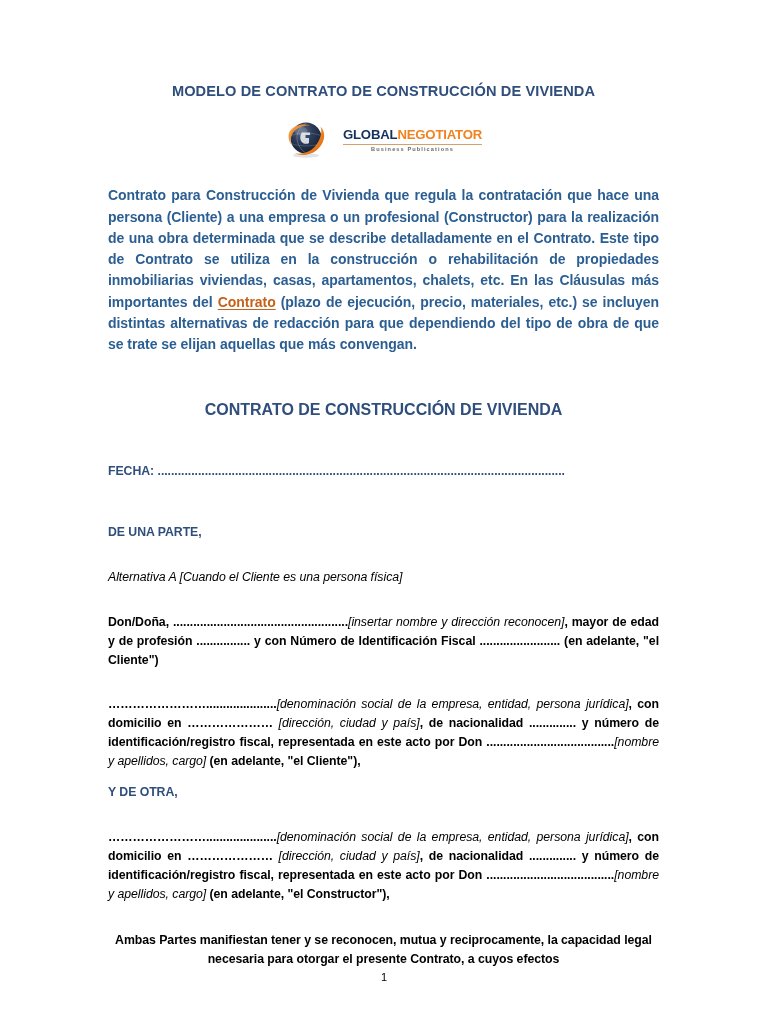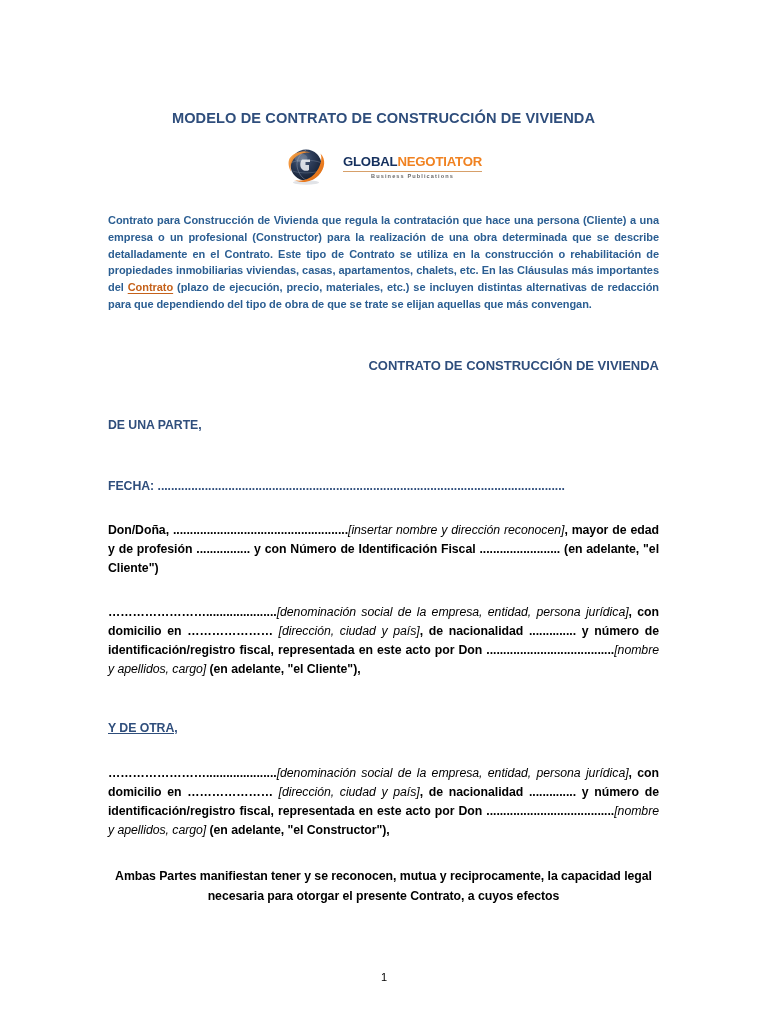--- a/index.html
+++ b/index.html
@@ -34,21 +34,21 @@
   }
 
   
   .doc-title {
     text-align: center;
     font-size: 14.6px;
     font-weight: bold;
     color: #2f4e7c;
     letter-spacing: 0.1px;
     margin: 0;
-    padding-top: 109px;
+    padding-top: 82px;
     line-height: 1.25;
   }
 
   
   .logo-block {
     margin-top: 19px;
     display: flex;
     justify-content: center;
     align-items: center;
   }
@@ -88,38 +88,38 @@
     color: #6a6a6a;
     letter-spacing: 1.1px;
     text-align: center;
     white-space: nowrap;
     font-weight: bold;
   }
 
   
   .intro {
     margin-top: 26px;
-    font-size: 11px;
+    font-size: 14px;
     font-weight: bold;
     color: #2b5e92;
     text-align: justify;
     line-height: 1.52;
     letter-spacing: -0.05px;
   }
   .intro .link {
     color: #c5611a;
     text-decoration: underline;
     text-underline-offset: 2px;
   }
 
   
   .section-title {
     margin-top: 45px;
-    text-align: right;
-    font-size: 13px;
+    text-align: center;
+    font-size: 16px;
     font-weight: bold;
     color: #2f4e7c;
     line-height: 1.25;
   }
 
   
   .blk {
     font-size: 12.3px;
     line-height: 1.55;
     text-align: justify;
@@ -134,21 +134,21 @@
   .blk.ital { font-style: italic; }
   .blk i { font-style: italic; font-weight: normal; }
   .blk.bold i { font-style: italic; font-weight: normal; }
 
   .sp-fecha   { margin-top: 42px; }
   .sp-parte   { margin-top: 42px; }
   .sp-altA    { margin-top: 26px; }
   .sp-don     { margin-top: 25px; }
   .sp-altB    { margin-top: 25px; }
   .sp-denom1  { margin-top: 25px; }
-  .sp-otra    { margin-top: 40px; text-decoration: underline; }
+  .sp-otra    { margin-top: 12px; }
   .sp-denom2  { margin-top: 26px; }
   .sp-ambas   { margin-top: 27px; }
 
   
   .page-number {
     position: absolute;
     left: 0;
     right: 0;
     top: 971px;
     text-align: center;
@@ -195,24 +195,25 @@
           <div class="logo-rule"></div>
           <div class="logo-tagline">Business Publications</div>
         </div>
       </div>
     </div>
 
     <p class="intro"><span>Contrato para Construcción de Vivienda que regula la contratación que hace una persona (Cliente) a una empresa o un profesional (Constructor) para la realización de una obra determinada que se describe detalladamente en el Contrato. Este tipo de Contrato se utiliza en la construcción o rehabilitación de propiedades inmobiliarias viviendas, casas, apartamentos, chalets, etc. En las Cláusulas más importantes del </span><a class="link" href="#">Contrato</a><span> (plazo de ejecución, precio, materiales, etc.) se incluyen distintas alternativas de redacción para que dependiendo del tipo de obra de que se trate se elijan aquellas que más convengan.</span></p>
 
     <div class="section-title">CONTRATO DE CONSTRUCCIÓN DE VIVIENDA</div>
 
+    <p class="blk blue sp-fecha"><span>FECHA:</span><span> .........................................................................................................................</span></p>
+
     <p class="blk blue sp-parte">DE UNA PARTE,</p>
 
-    <p class="blk blue sp-fecha"><span>FECHA:</span><span> .........................................................................................................................</span></p>
-
+    <p class="blk ital sp-altA"><span>Alternativa A </span><span style="font-style:normal"></span><span>[Cuando el Cliente es una persona física]</span></p>
 
     <p class="blk bold sp-don"><span>Don/Doña, ....................................................</span><i>[insertar nombre y dirección reconocen]</i><span>, mayor de edad y de profesión ................ y con Número de Identificación Fiscal ........................ (en adelante, "el Cliente")</span></p>
 
 
     <p class="blk bold sp-denom1"><span>…………………….....................</span><i>[denominación social de la empresa, entidad, persona jurídica]</i><span>, con domicilio en ………………… </span><i>[dirección, ciudad y país]</i><span>, de nacionalidad .............. y número de identificación/registro fiscal, representada en este acto por Don ......................................</span><i>[nombre y apellidos, cargo]</i><span> (en adelante, "el Cliente"),</span></p>
 
     <p class="blk blue sp-otra">Y DE OTRA,</p>
 
     <p class="blk bold sp-denom2"><span>…………………….....................</span><i>[denominación social de la empresa, entidad, persona jurídica]</i><span>, con domicilio en ………………… </span><i>[dirección, ciudad y país]</i><span>, de nacionalidad .............. y número de identificación/registro fiscal, representada en este acto por Don ......................................</span><i>[nombre y apellidos, cargo]</i><span> (en adelante, "el Constructor"),</span></p>
 

